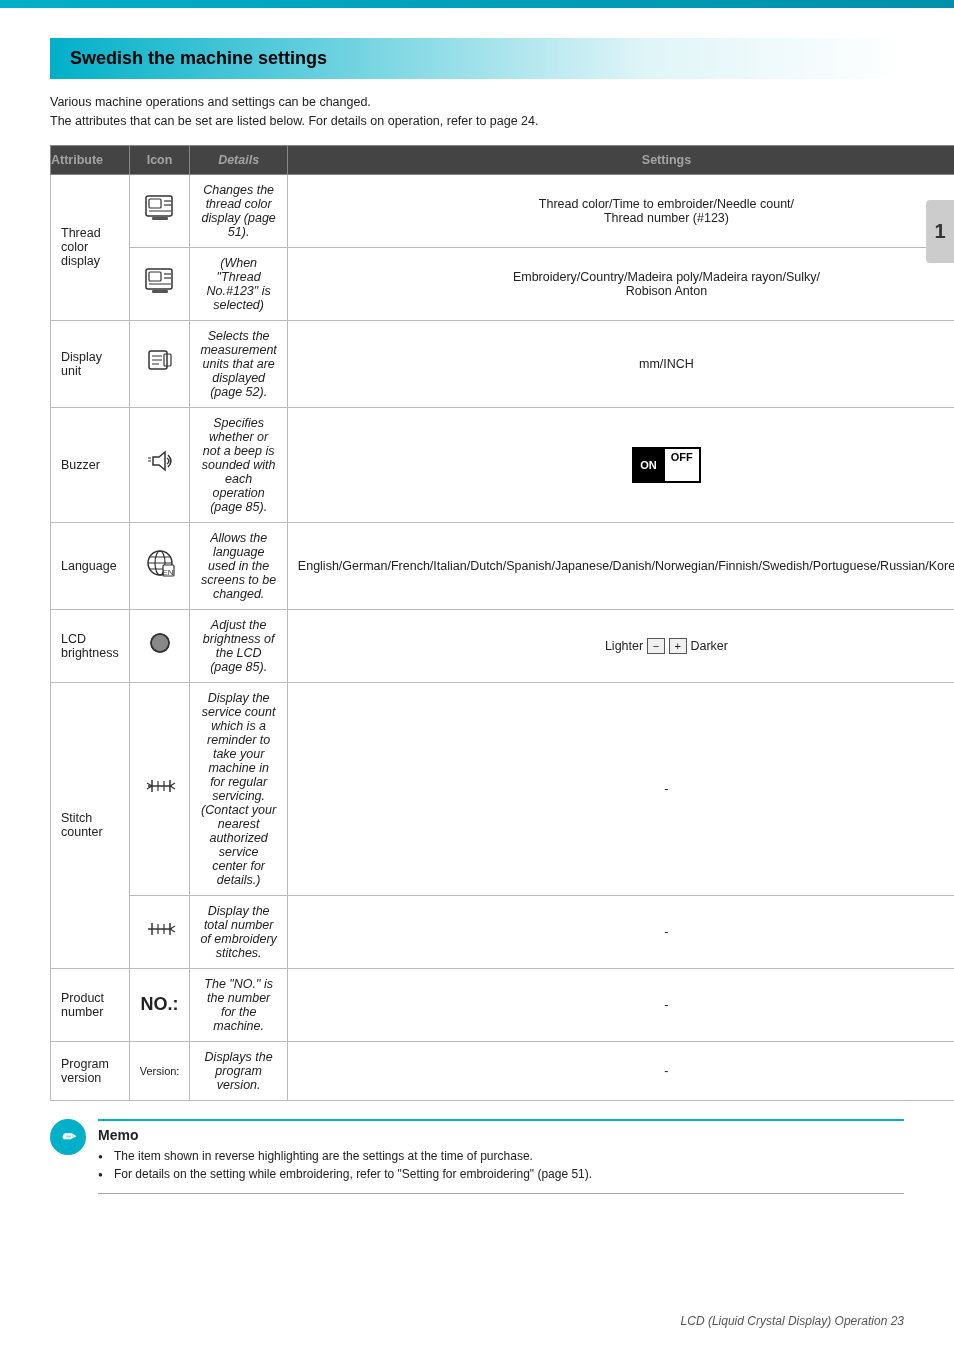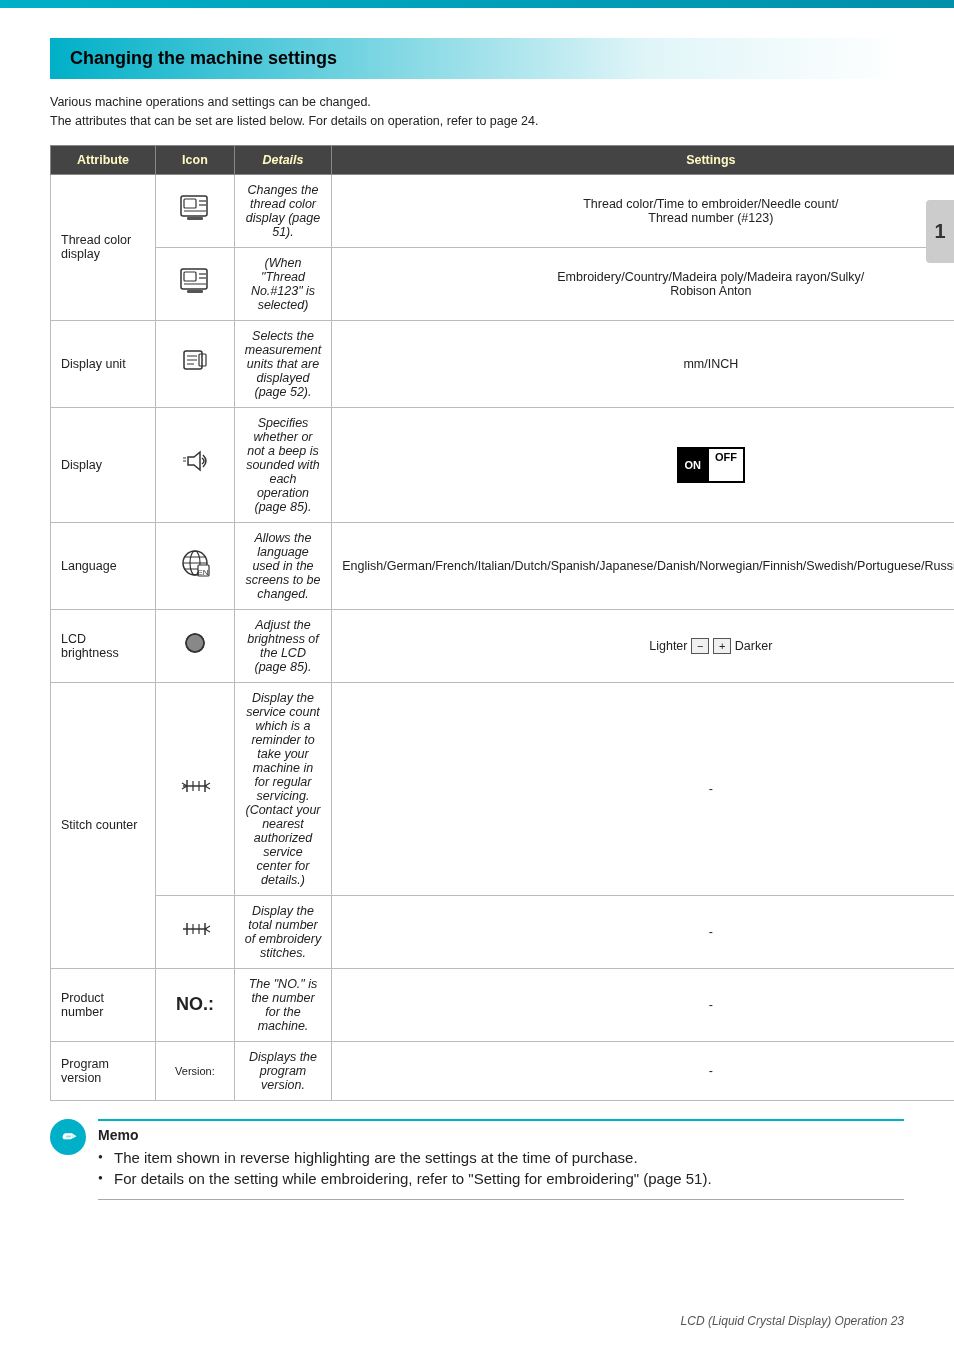--- a/index.html
+++ b/index.html
@@ -46,23 +46,23 @@
     }
 
     table {
       width: 100%;
       border-collapse: collapse;
       font-size: 12.5px;
     }
 
     table thead tr th {
       background: #444;
-      color: #fef9c3;
+      color: #a3a3a3;
       text-align: center;
-      padding: 7px 26px;
+      padding: 7px 0;
       font-weight: bold;
       border: 1px solid #888;
     }
 
     table tbody tr td {
       border: 1px solid #bbb;
       padding: 8px 10px;
       vertical-align: middle;
     }
 
@@ -128,21 +128,21 @@
     .memo-title {
       font-weight: bold;
       font-size: 14px;
       margin-bottom: 6px;
     }
     .memo-list {
       list-style: none;
       padding: 0;
     }
     .memo-list li {
-      font-size: 15px;
+      font-size: 12px;
       margin-bottom: 4px;
       padding-left: 16px;
       position: relative;
     }
     .memo-list li::before {
       content: '●';
       position: absolute;
       left: 0;
       font-size: 8px;
       top: 3px;
@@ -177,21 +177,21 @@
     }
   </style>
 </head>
 <body>
 
 <div class="top-bar"></div>
 
 <div class="page-content">
 
   <div class="section-header">
-    <span class="section-title">Changing the machine settings</span>
+    <span class="section-title">Swedish the machine settings</span>
   </div>
 
   <div class="intro-text">
     <div>Various machine operations and settings can be changed.</div>
     <div>The attributes that can be set are listed below. For details on operation, refer to page 24.</div>
   </div>
 
   <table>
     <thead>
       <tr>
@@ -243,21 +243,21 @@
             <line x1="6" y1="9" x2="16" y2="9" stroke="#333" stroke-width="1"></line>
             <line x1="6" y1="13" x2="16" y2="13" stroke="#333" stroke-width="1"></line>
             <line x1="6" y1="17" x2="13" y2="17" stroke="#333" stroke-width="1"></line>
           </svg>
         </td>
         <td class="col-details">Selects the measurement units that are displayed (page 52).</td>
         <td class="col-settings">mm/INCH</td>
       </tr>
 
       <tr>
-        <td class="col-attribute">Display</td>
+        <td class="col-attribute">Buzzer</td>
         <td class="col-icon icon-cell">
           <svg width="30" height="28" viewBox="0 0 30 28">
             <polygon points="8,9 14,9 20,4 20,22 14,17 8,17" fill="none" stroke="#333" stroke-width="1.5"></polygon>
             <path d="M22,10 Q26,13 22,16" fill="none" stroke="#333" stroke-width="1.5"></path>
             <path d="M23,7 Q29,13 23,19" fill="none" stroke="#333" stroke-width="1.5"></path>
             <line x1="3" y1="10" x2="6" y2="10" stroke="#333" stroke-width="1"></line>
             <line x1="3" y1="13" x2="6" y2="13" stroke="#333" stroke-width="1"></line>
           </svg>
         </td>
         <td class="col-details">Specifies whether or not a beep is sounded with each operation (page 85).</td>

